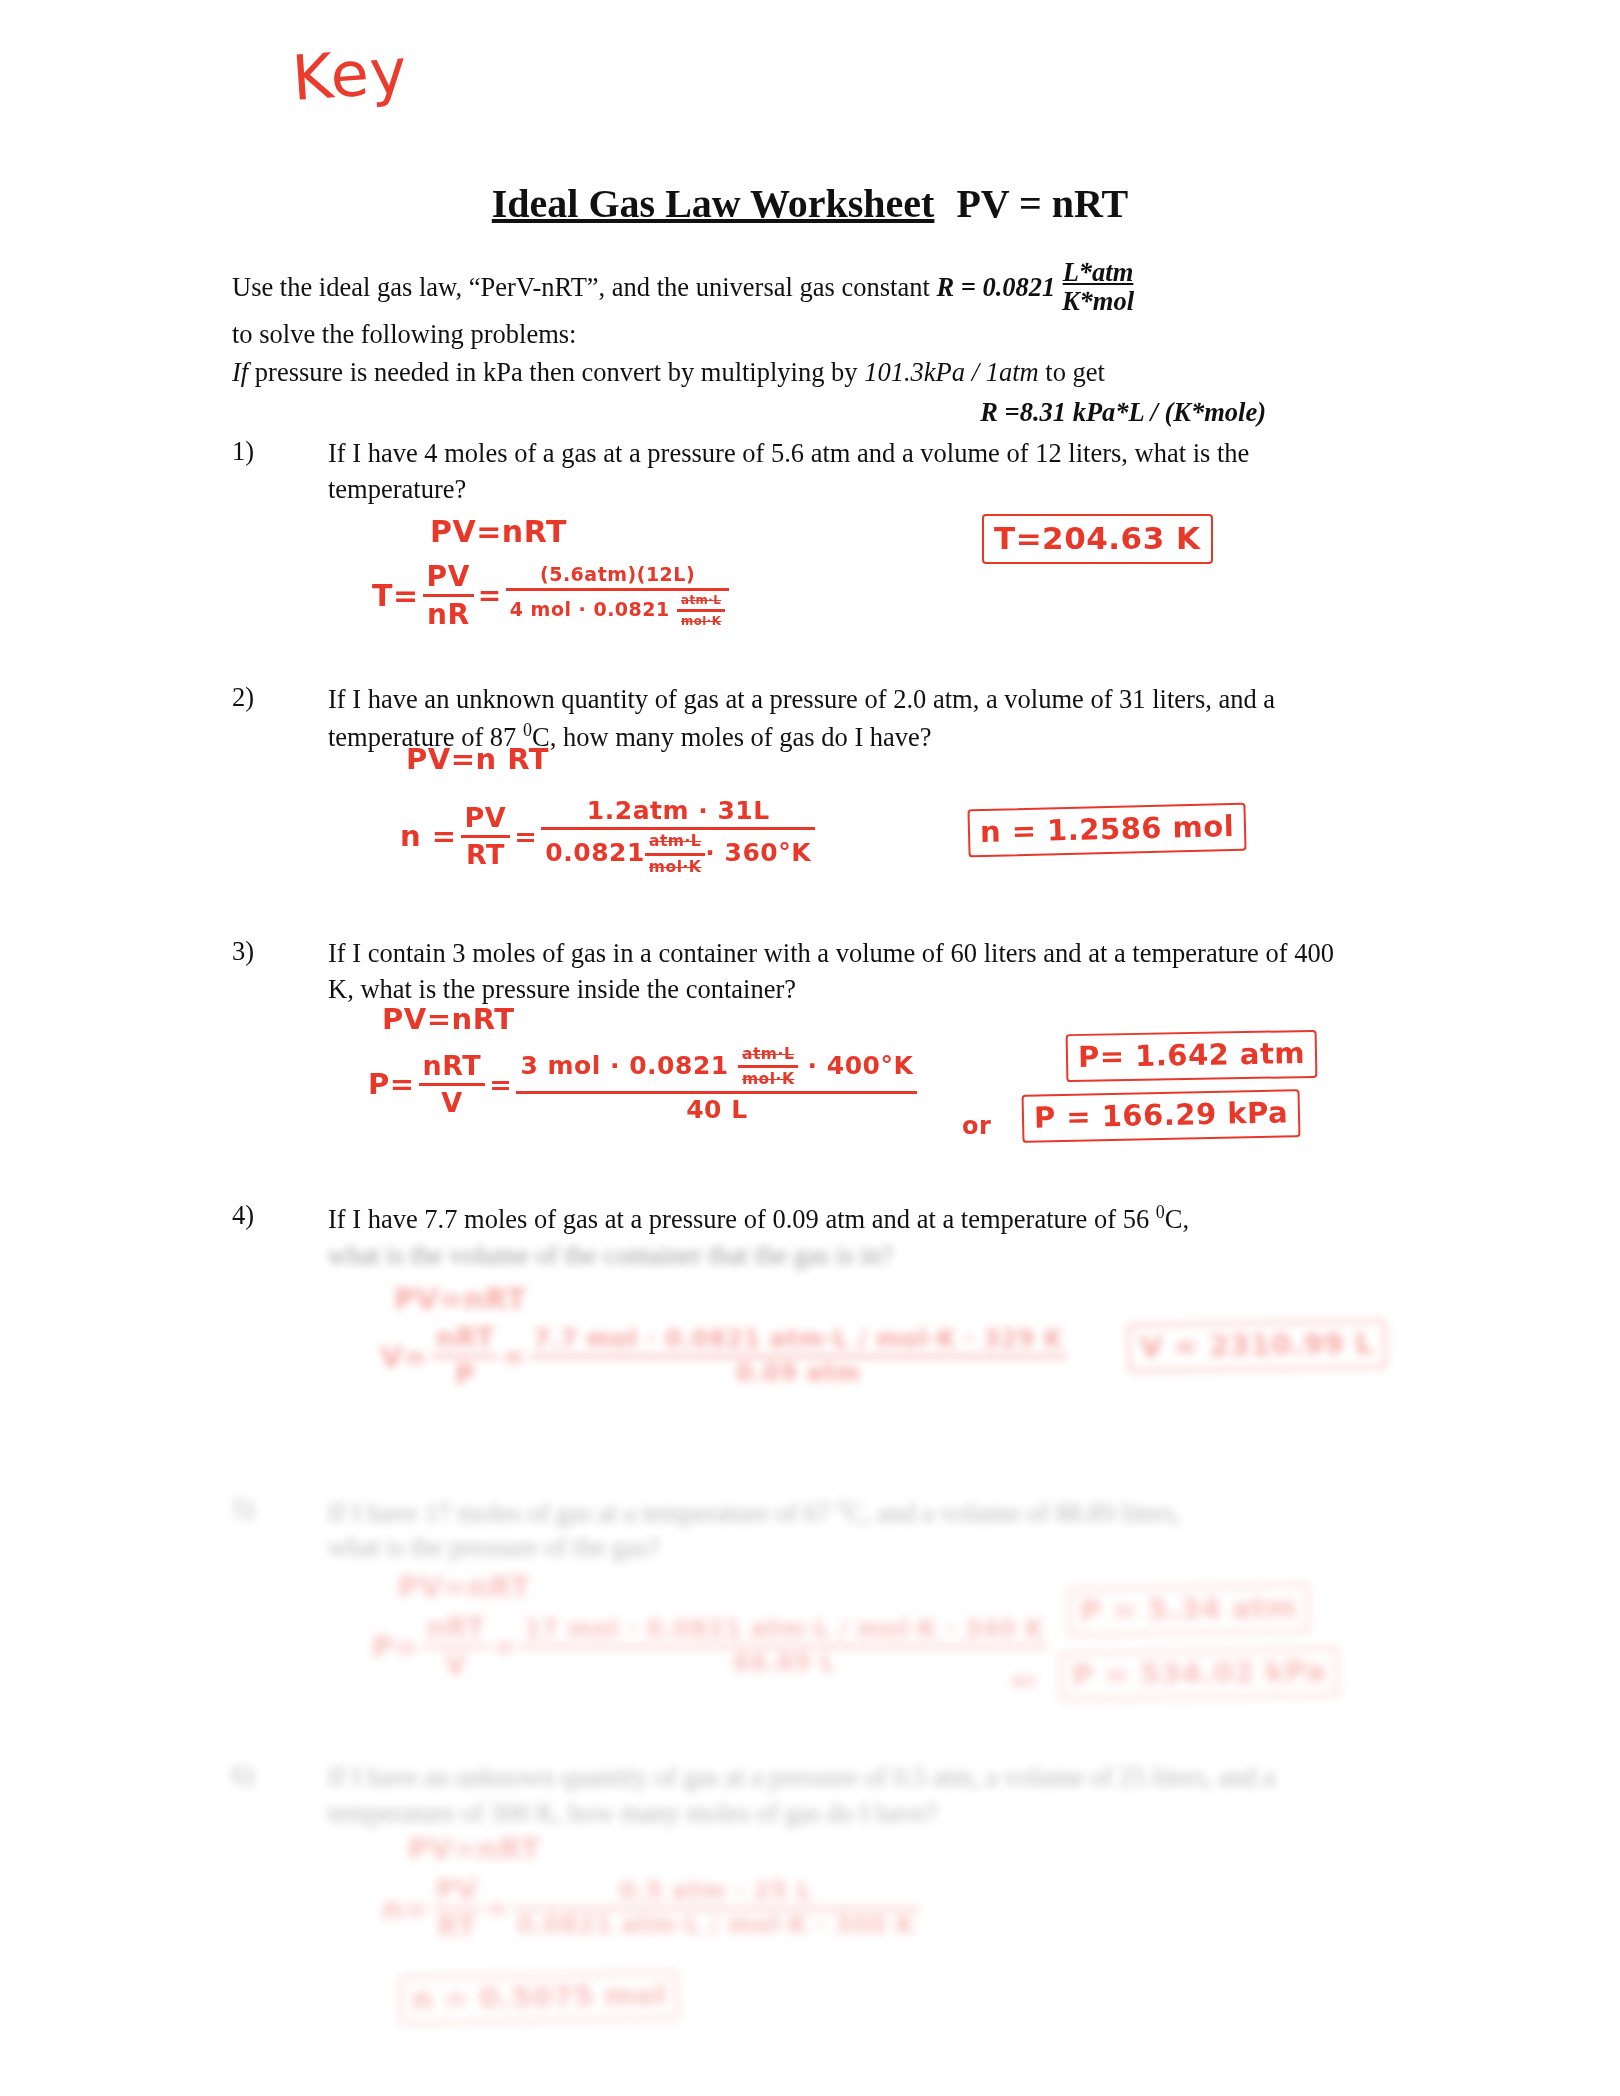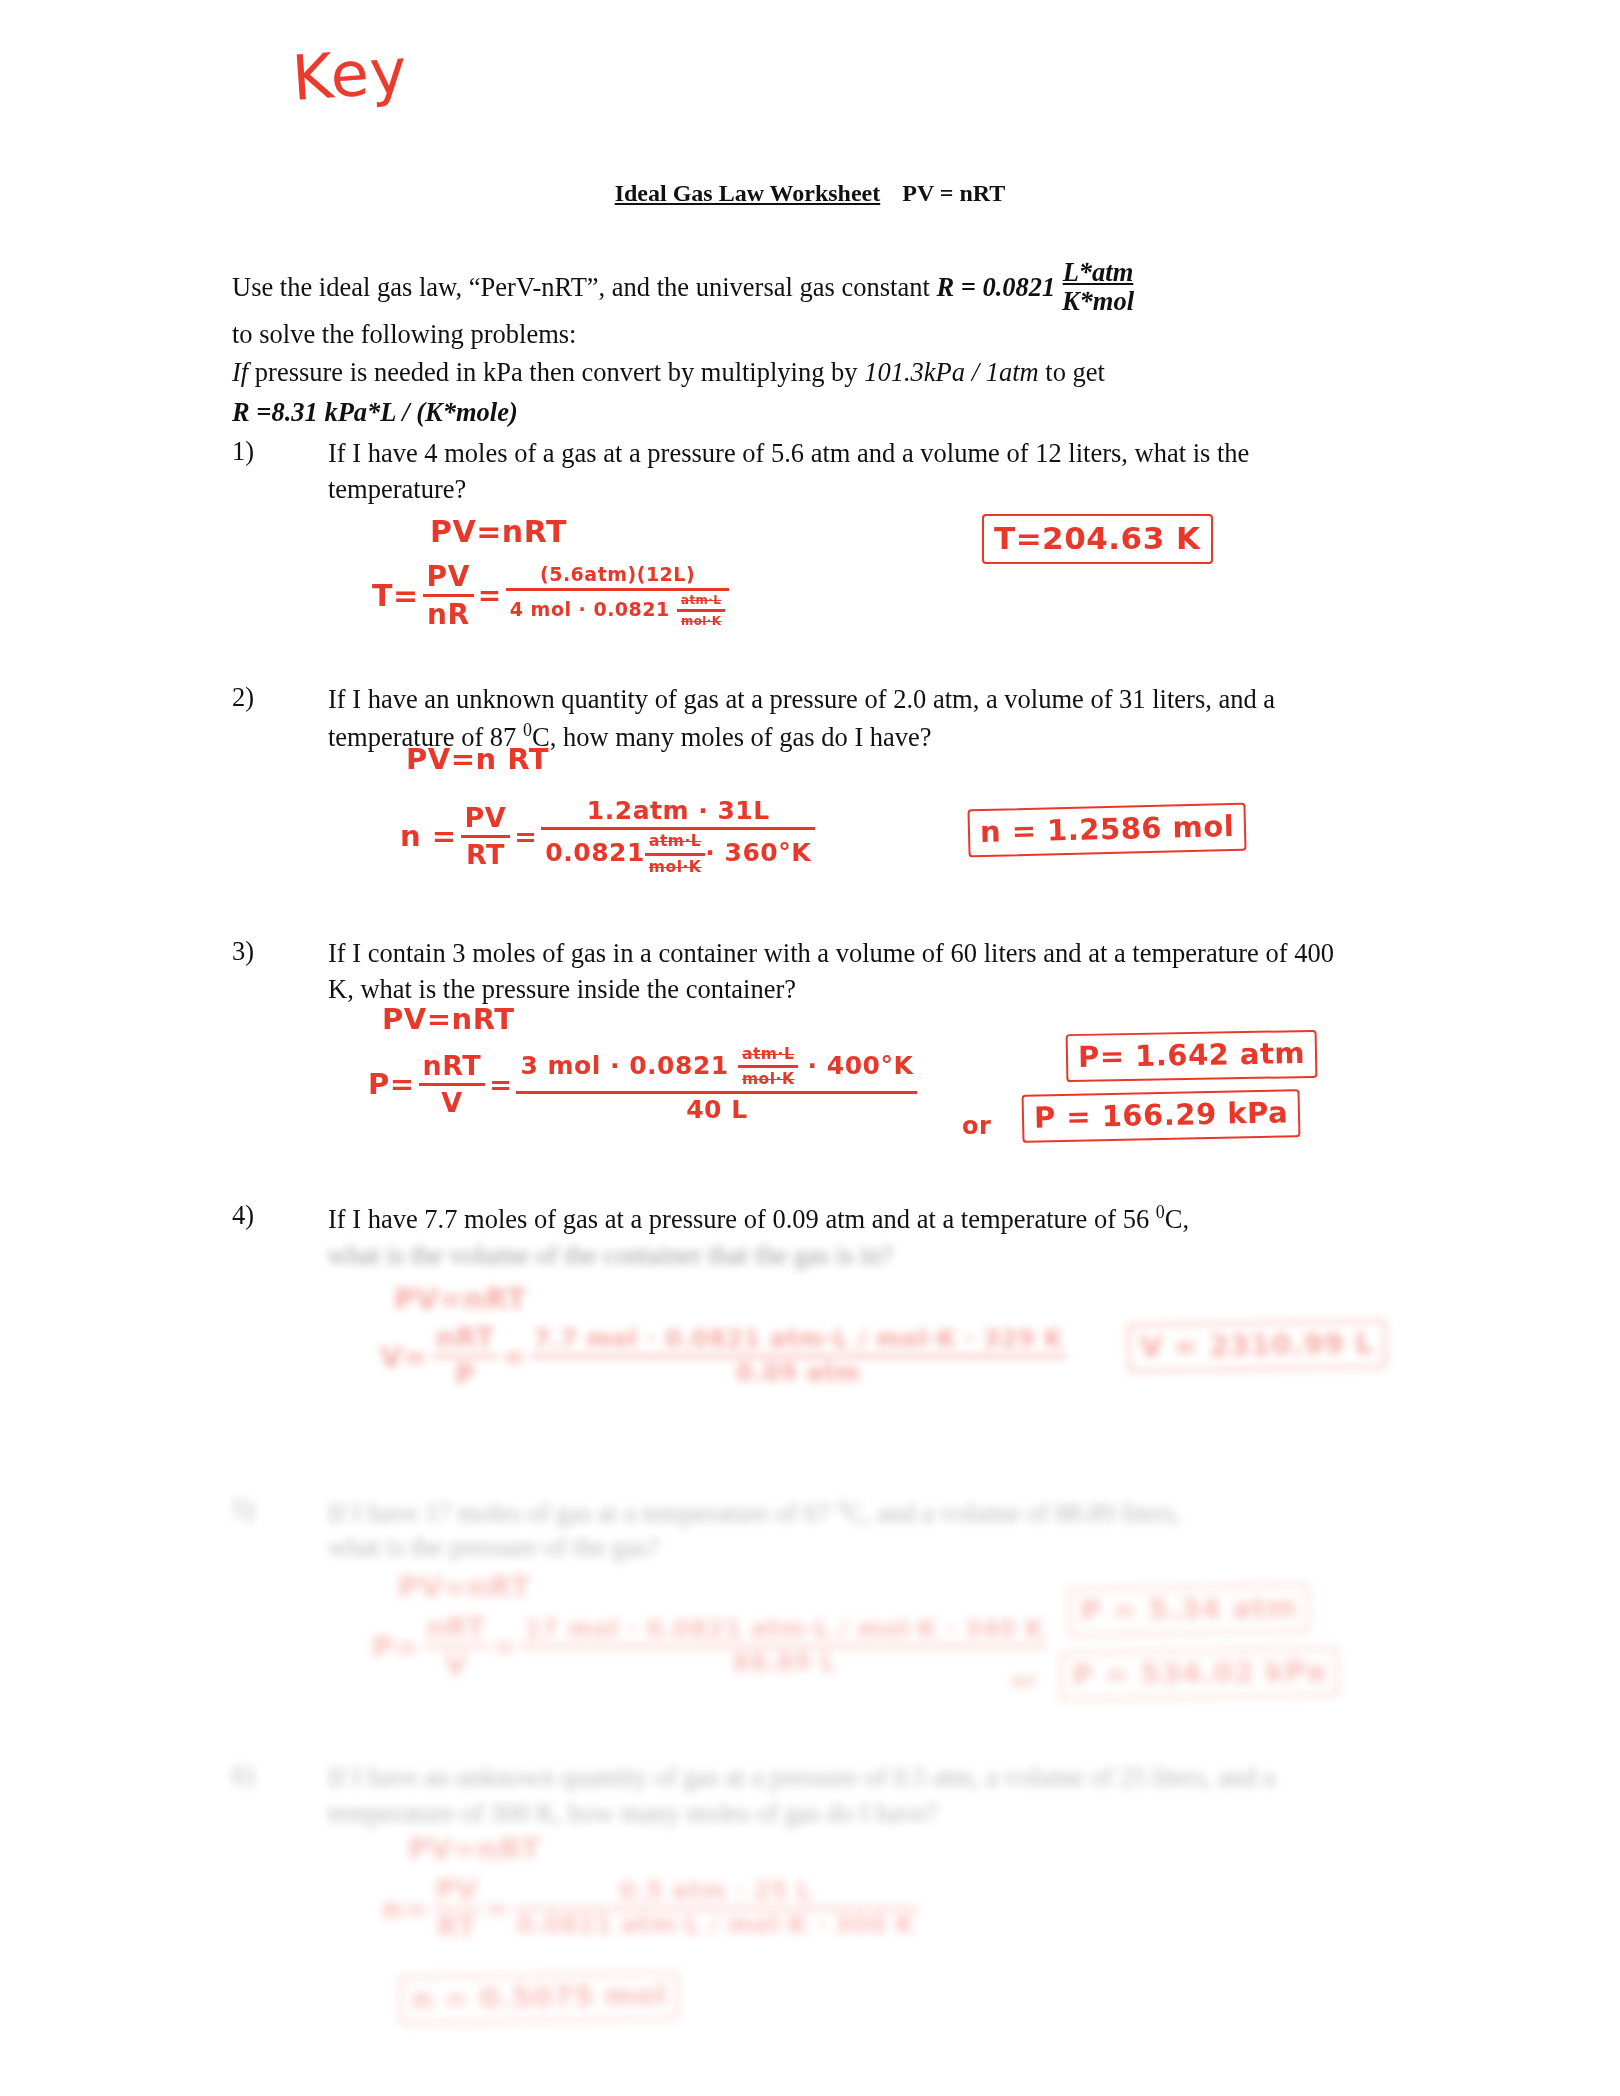--- a/index.html
+++ b/index.html
@@ -47,21 +47,21 @@
     color: #ea3b2c;
     font-weight: 500;
     transform: rotate(-4deg);
     letter-spacing: 1px;
   }
   .doc-title {
     position: absolute;
     left: 0; top: 180px;
     width: 1620px;
     text-align: center;
-    font-size: 24px;
+    font-size: 40px;
     font-weight: bold;
   }
   .doc-title .u { text-decoration: underline; }
   .doc-title .eq { margin-left: 22px; }
 
   
   .intro {
     position: absolute;
     left: 232px;
     top: 258px;
@@ -77,21 +77,21 @@
     vertical-align: -0.55em;
     line-height: 1.1;
     font-weight: bold;
     font-style: italic;
   }
   .frac-unit .num { display: block; text-decoration: underline; }
   .frac-unit .den { display: block; }
   .intro-line3 { margin-top: 2px; }
   .intro-line4 {
     margin-top: 4px;
-    text-align: left;
+    text-align: right;
     padding-right: 126px;
     font-weight: bold;
     font-style: italic;
   }
   .pnum {
     position: absolute;
     font-size: 26.5px;
   }
   .ptext {
     position: absolute;

